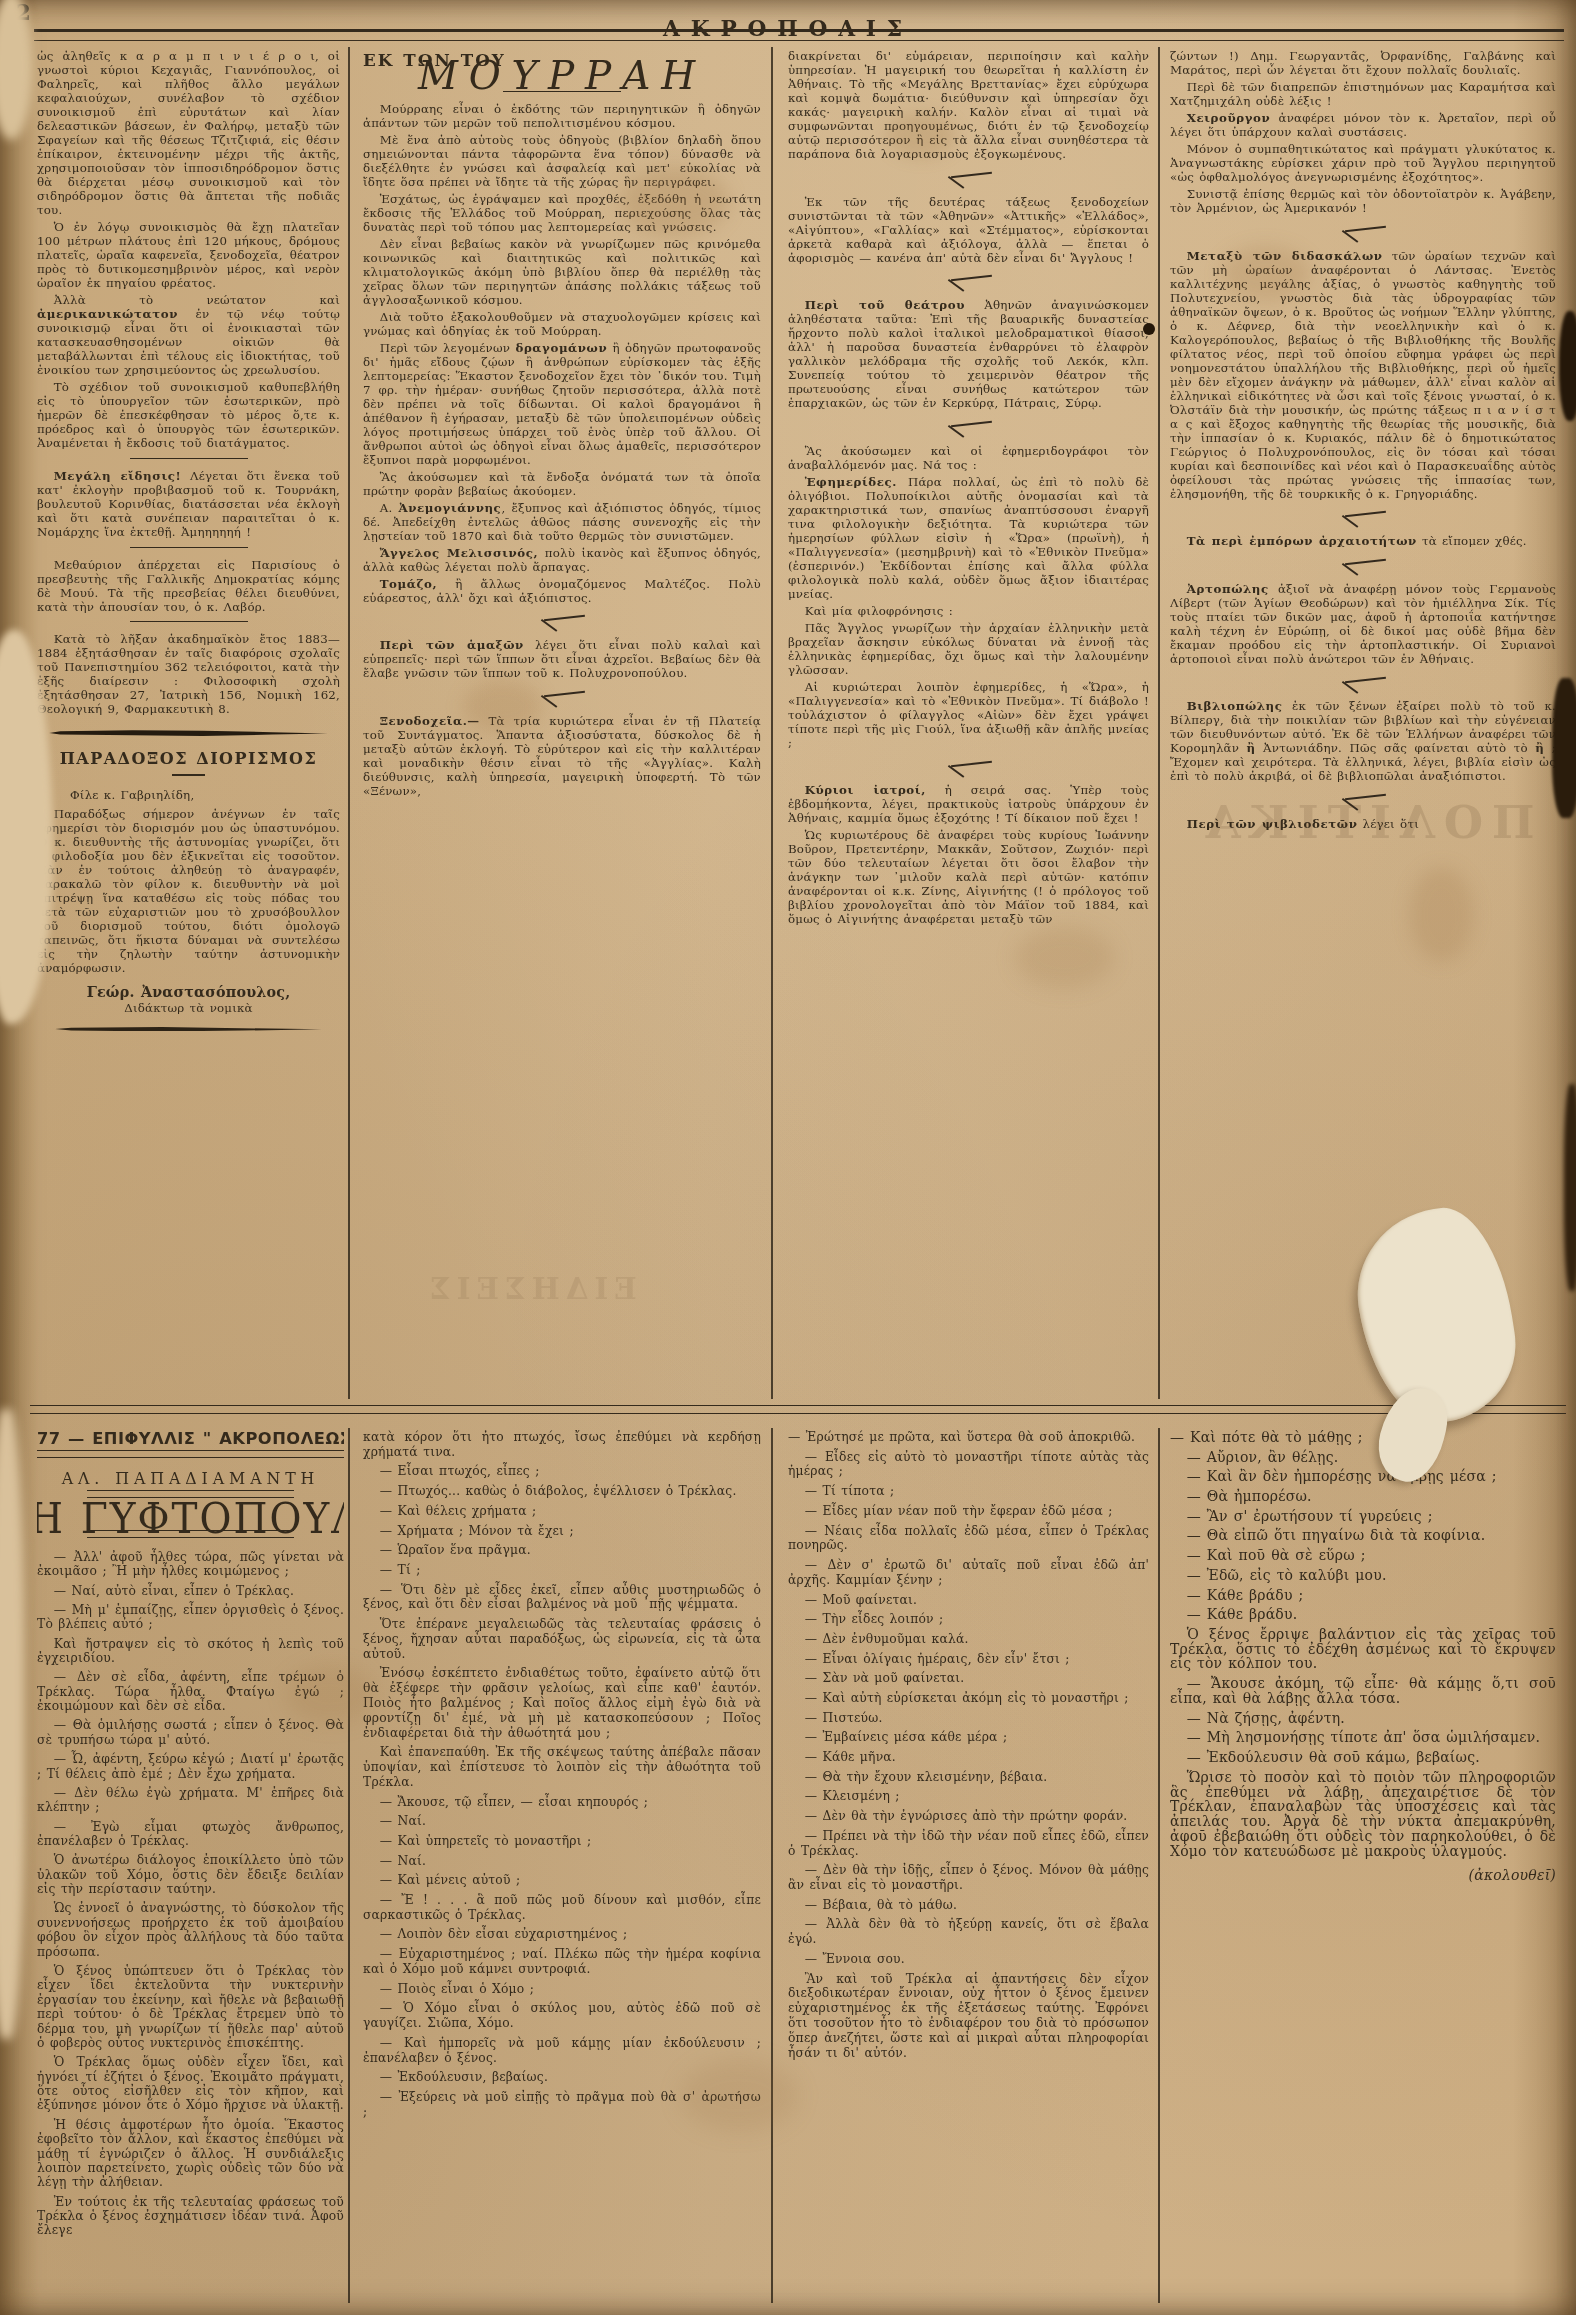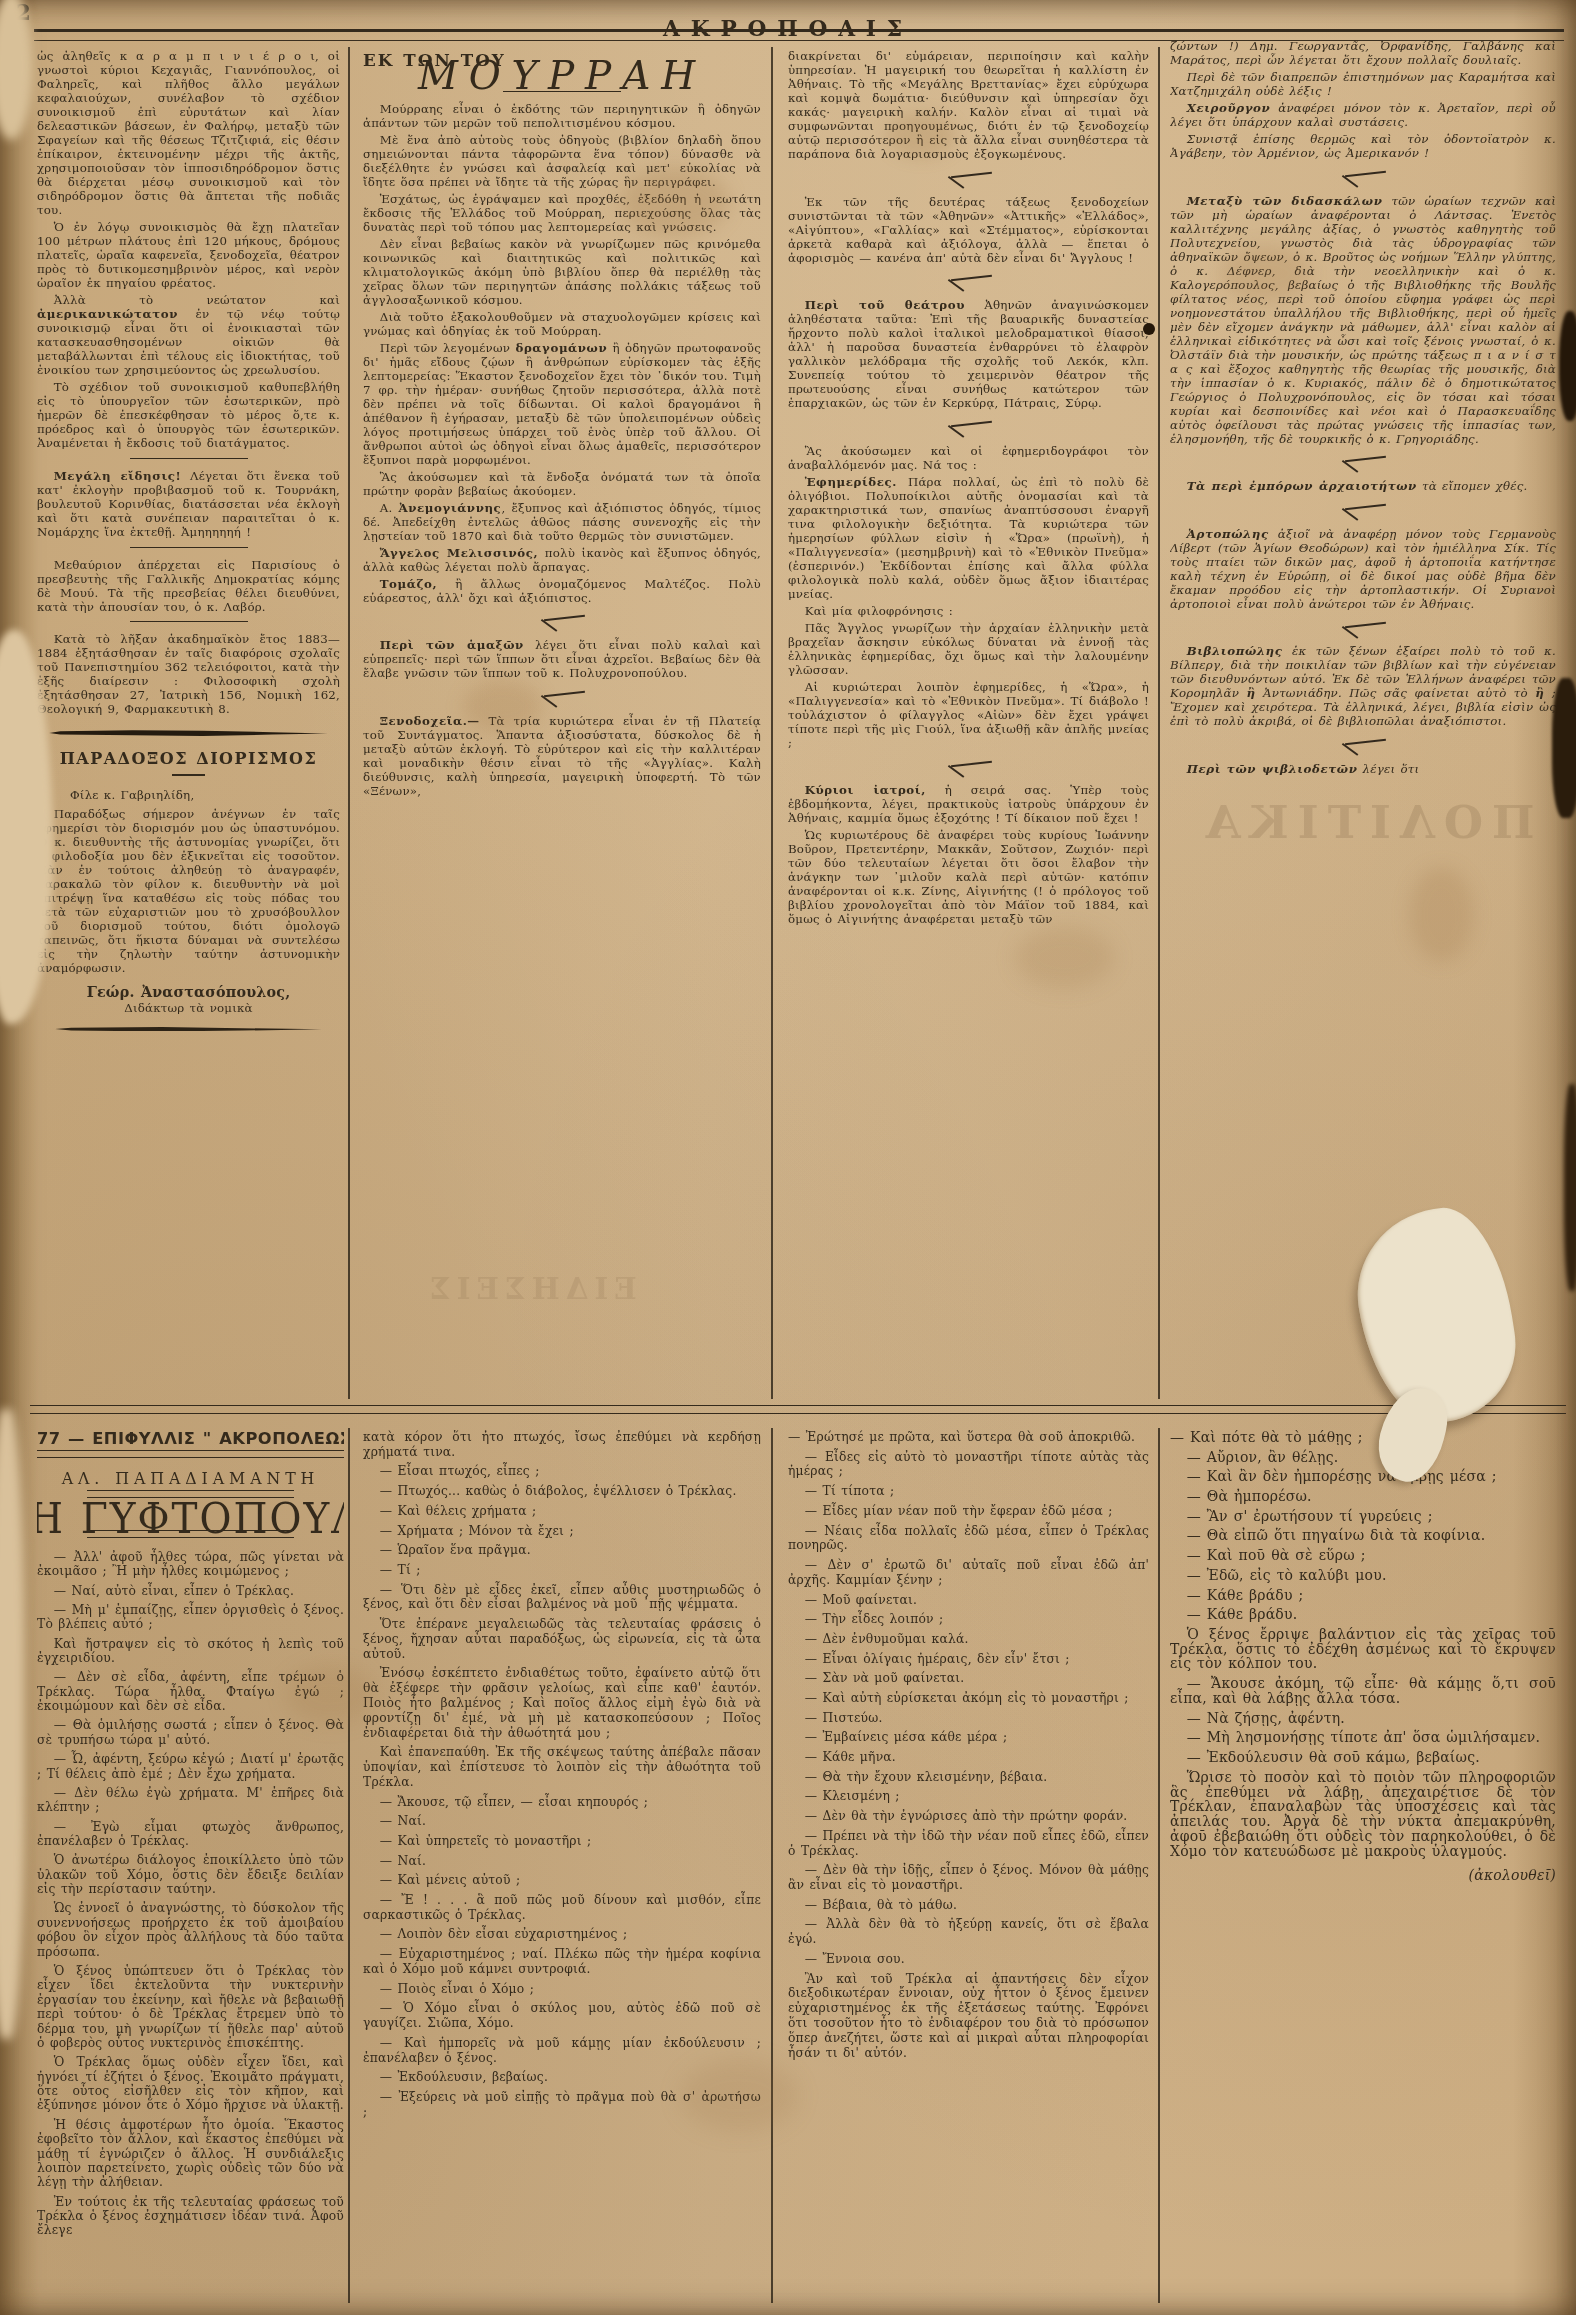--- a/index.html
+++ b/index.html
@@ -121,24 +121,25 @@
       <p>Ἂς ἀκούσωμεν καὶ οἱ ἐφημεριδογράφοι τὸν ἀναβαλλόμενόν μας. Νά τος :</p>
       <p><b>Ἐφημερίδες.</b> Πάρα πολλαί, ὡς ἐπὶ τὸ πολὺ δὲ ὀλιγόβιοι. Πολυποίκιλοι αὐτῆς ὀνομασίαι καὶ τὰ χαρακτηριστικά των, σπανίως ἀναπτύσσουσι ἐναργῆ τινα φιλολογικὴν δεξιότητα. Τὰ κυριώτερα τῶν ἡμερησίων φύλλων εἰσὶν ἡ «Ὥρα» (πρωϊνὴ), ἡ «Παλιγγενεσία» (μεσημβρινὴ) καὶ τὸ «Ἐθνικὸν Πνεῦμα» (ἑσπερινόν.) Ἐκδίδονται ἐπίσης καὶ ἄλλα φύλλα φιλολογικὰ πολὺ καλά, οὐδὲν ὅμως ἄξιον ἰδιαιτέρας μνείας.</p>
       <p>Καὶ μία φιλοφρόνησις :</p>
       <p>Πᾶς Ἄγγλος γνωρίζων τὴν ἀρχαίαν ἑλληνικὴν μετὰ βραχεῖαν ἄσκησιν εὐκόλως δύναται νὰ ἐννοῇ τὰς ἑλληνικὰς ἐφημερίδας, ὄχι ὅμως καὶ τὴν λαλουμένην γλῶσσαν.</p>
       <p>Αἱ κυριώτεραι λοιπὸν ἐφημερίδες, ἡ «Ὥρα», ἡ «Παλιγγενεσία» καὶ τὸ «Ἐθνικὸν Πνεῦμα». Τί διάβολο ! τοὐλάχιστον ὁ φίλαγγλος «Αἰὼν» δὲν ἔχει γράψει τίποτε περὶ τῆς μὶς Γιούλ, ἵνα ἀξιωθῇ κἂν ἁπλῆς μνείας ;</p>
       <div class="d-orn"></div>
       <p><b>Κύριοι ἰατροί,</b> ἡ σειρά σας. Ὑπὲρ τοὺς ἑβδομήκοντα, λέγει, πρακτικοὺς ἰατροὺς ὑπάρχουν ἐν Ἀθήναις, καμμία ὅμως ἐξοχότης ! Τί δίκαιον ποῦ ἔχει !</p>
       <p>Ὡς κυριωτέρους δὲ ἀναφέρει τοὺς κυρίους Ἰωάννην Βοῦρον, Πρετεντέρην, Μακκᾶν, Σοῦτσον, Ζωχιόν· περὶ τῶν δύο τελευταίων λέγεται ὅτι ὅσοι ἔλαβον τὴν ἀνάγκην των ᾽μιλοῦν καλὰ περὶ αὐτῶν· κατόπιν ἀναφέρονται οἱ κ.κ. Ζίνης, Αἰγινήτης (! ὁ πρόλογος τοῦ βιβλίου χρονολογεῖται ἀπὸ τὸν Μάϊον τοῦ 1884, καὶ ὅμως ὁ Αἰγινήτης ἀναφέρεται μεταξὺ τῶν</p>
     </div>
 
-  <div class="col" style="left:1170px;top:39px;width:386px;height:1348px;overflow:hidden;font-style:italic;">
+  <div class="col" style="left:1170px;top:49px;width:386px;height:1348px;overflow:hidden;">
       <p class="ni">ζώντων !) Δημ. Γεωργαντᾶς, Ὀρφανίδης, Γαλβάνης καὶ Μαράτος, περὶ ὧν λέγεται ὅτι ἔχουν πολλαῖς δουλιαῖς.</p>
       <p>Περὶ δὲ τῶν διαπρεπῶν ἐπιστημόνων μας Καραμήτσα καὶ Χατζημιχάλη οὐδὲ λέξις !</p>
       <p><b>Χειροῦργον</b> ἀναφέρει μόνον τὸν κ. Ἀρεταῖον, περὶ οὗ λέγει ὅτι ὑπάρχουν καλαὶ συστάσεις.</p>
+      <p>Μόνον ὁ συμπαθητικώτατος καὶ πράγματι γλυκύτατος κ. Ἀναγνωστάκης εὑρίσκει χάριν πρὸ τοῦ Ἄγγλου περιηγητοῦ «ὡς ὀφθαλμολόγος ἀνεγνωρισμένης ἐξοχότητος».</p>
       <p>Συνιστᾷ ἐπίσης θερμῶς καὶ τὸν ὀδοντοϊατρὸν κ. Ἀγάβεην, τὸν Ἀρμένιον, ὡς Ἀμερικανόν !</p>
       <div class="d-orn"></div>
       <p><b>Μεταξὺ τῶν διδασκάλων</b> τῶν ὡραίων τεχνῶν καὶ τῶν μὴ ὡραίων ἀναφέρονται ὁ Λάντσας. Ἐνετὸς καλλιτέχνης μεγάλης ἀξίας, ὁ γνωστὸς καθηγητὴς τοῦ Πολυτεχνείου, γνωστὸς διὰ τὰς ὑδρογραφίας τῶν ἀθηναϊκῶν ὄψεων, ὁ κ. Βροῦτος ὡς νοήμων Ἕλλην γλύπτης, ὁ κ. Δέφνερ, διὰ τὴν νεοελληνικὴν καὶ ὁ κ. Καλογερόπουλος, βεβαίως ὁ τῆς Βιβλιοθήκης τῆς Βουλῆς φίλτατος νέος, περὶ τοῦ ὁποίου εὔφημα γράφει ὡς περὶ νοημονεστάτου ὑπαλλήλου τῆς Βιβλιοθήκης, περὶ οὗ ἡμεῖς μὲν δὲν εἴχομεν ἀνάγκην νὰ μάθωμεν, ἀλλ' εἶναι καλὸν αἱ ἑλληνικαὶ εἰδικότητες νὰ ὦσι καὶ τοῖς ξένοις γνωσταί, ὁ κ. Ὀλστάϊν διὰ τὴν μουσικήν, ὡς πρώτης τάξεως π ι α ν ί σ τ α ς καὶ ἔξοχος καθηγητὴς τῆς θεωρίας τῆς μουσικῆς, διὰ τὴν ἱππασίαν ὁ κ. Κυριακός, πάλιν δὲ ὁ δημοτικώτατος Γεώργιος ὁ Πολυχρονόπουλος, εἰς ὃν τόσαι καὶ τόσαι κυρίαι καὶ δεσποινίδες καὶ νέοι καὶ ὁ Παρασκευαΐδης αὐτὸς ὀφείλουσι τὰς πρώτας γνώσεις τῆς ἱππασίας των, ἐλησμονήθη, τῆς δὲ τουρκικῆς ὁ κ. Γρηγοριάδης.</p>
       <div class="d-orn"></div>
       <p><b>Τὰ περὶ ἐμπόρων ἀρχαιοτήτων</b> τὰ εἴπομεν χθές.</p>
       <div class="d-orn"></div>
       <p><b>Ἀρτοπώλης</b> ἀξιοῖ νὰ ἀναφέρῃ μόνον τοὺς Γερμανοὺς Λίβερτ (τῶν Ἁγίων Θεοδώρων) καὶ τὸν ἡμιέλληνα Σίκ. Τίς τοὺς πταίει τῶν δικῶν μας, ἀφοῦ ἡ ἀρτοποιΐα κατήντησε καλὴ τέχνη ἐν Εὐρώπῃ, οἱ δὲ δικοί μας οὐδὲ βῆμα δὲν ἔκαμαν προόδου εἰς τὴν ἀρτοπλαστικήν. Οἱ Συριανοὶ ἀρτοποιοὶ εἶναι πολὺ ἀνώτεροι τῶν ἐν Ἀθήναις.</p>
       <div class="d-orn"></div>
       <p><b>Βιβλιοπώλης</b> ἐκ τῶν ξένων ἐξαίρει πολὺ τὸ τοῦ κ. Βίλπεργ, διὰ τὴν ποικιλίαν τῶν βιβλίων καὶ τὴν εὐγένειαν τῶν διευθυνόντων αὐτό. Ἐκ δὲ τῶν Ἑλλήνων ἀναφέρει τῶν Κορομηλᾶν <b>ἢ</b> Ἀντωνιάδην. Πῶς σᾶς φαίνεται αὐτὸ τὸ <b>ἢ</b> ; Ἔχομεν καὶ χειρότερα. Τὰ ἑλληνικά, λέγει, βιβλία εἰσὶν ὡς ἐπὶ τὸ πολὺ ἀκριβά, οἱ δὲ βιβλιοπῶλαι ἀναξιόπιστοι.</p>
       <div class="d-orn"></div>

